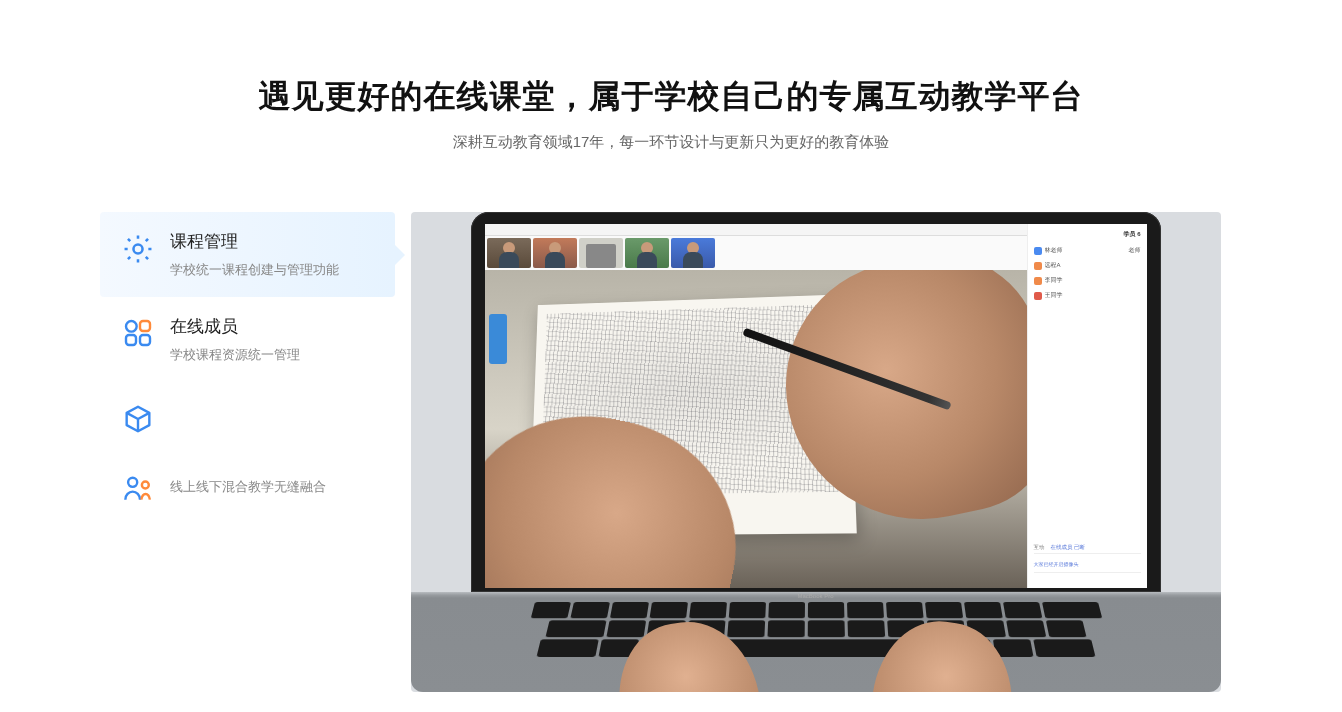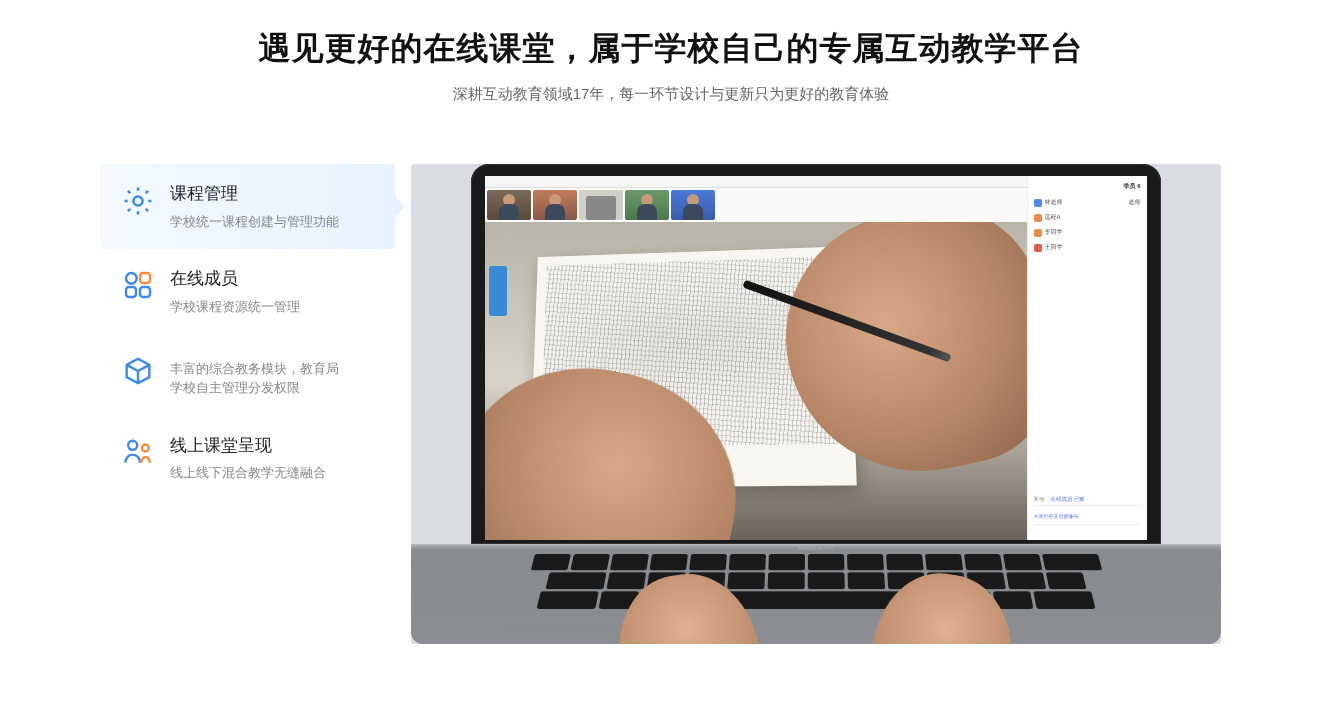--- a/index.html
+++ b/index.html
@@ -5,21 +5,21 @@
   * { margin: 0; padding: 0; box-sizing: border-box; }
   body {
     font-family: "Microsoft YaHei", "PingFang SC", "Helvetica Neue", Arial, sans-serif;
     background: #fff;
     width: 1342px;
     height: 712px;
     overflow: hidden;
   }
   .header {
     text-align: center;
-    padding-top: 27px;
+    padding-top: 75px;
   }
   .title {
     font-size: 32px;
     font-weight: 700;
     color: #111;
     letter-spacing: 1px;
   }
   .subtitle {
     margin-top: 14px;
     font-size: 15px;
@@ -327,35 +327,33 @@
     </div>
 
     <div class="menu-item">
       <div class="icon-wrap">
         <svg width="32" height="32" viewBox="0 0 24 24" fill="none" stroke="#3a8af0" stroke-width="1.8" stroke-linejoin="round">
           <path d="M12 2.8 20.5 7.4v9.2L12 21.2 3.5 16.6V7.4z"></path>
           <path d="M3.5 7.4 12 12l8.5-4.6M12 12v9.2"></path>
         </svg>
       </div>
       <div class="item-text">
-        <div class="item-desc">丰富的综合教务模块，教育局学校自主管理分发权限</div>
       </div>
     </div>
 
     <div class="menu-item">
       <div class="icon-wrap">
         <svg width="32" height="32" viewBox="0 0 24 24" fill="none" stroke-width="1.8">
           <circle cx="8" cy="7" r="3.4" stroke="#3a8af0"></circle>
           <path d="M2.5 20c0-3.5 2.6-6 5.5-6s5.5 2.5 5.5 6" stroke="#3a8af0"></path>
           <circle cx="17.5" cy="9" r="2.6" stroke="#ff8a3a"></circle>
           <path d="M14.5 20c.4-2.6 1.8-4.2 3.2-4.2s2.8 1.6 3.2 4.2" stroke="#ff8a3a"></path>
         </svg>
       </div>
       <div class="item-text">
-        <div class="item-title">线上课堂呈现</div>
         <div class="item-desc">线上线下混合教学无缝融合</div>
       </div>
     </div>
 
 
   </div>
 
   <div class="main">
     <div class="laptop">
       <div class="screen-frame">

